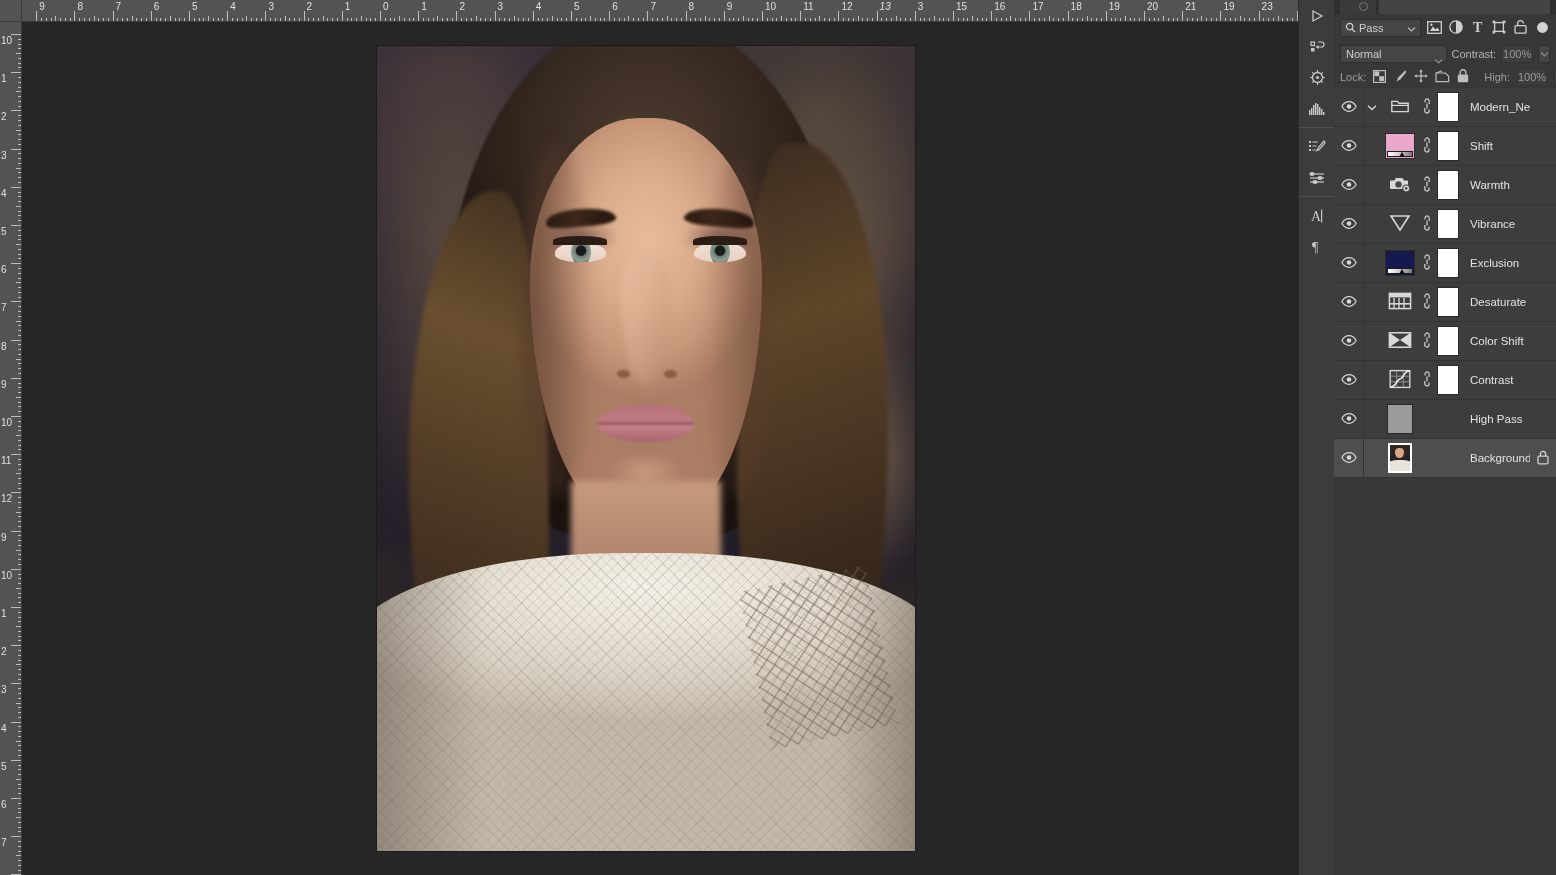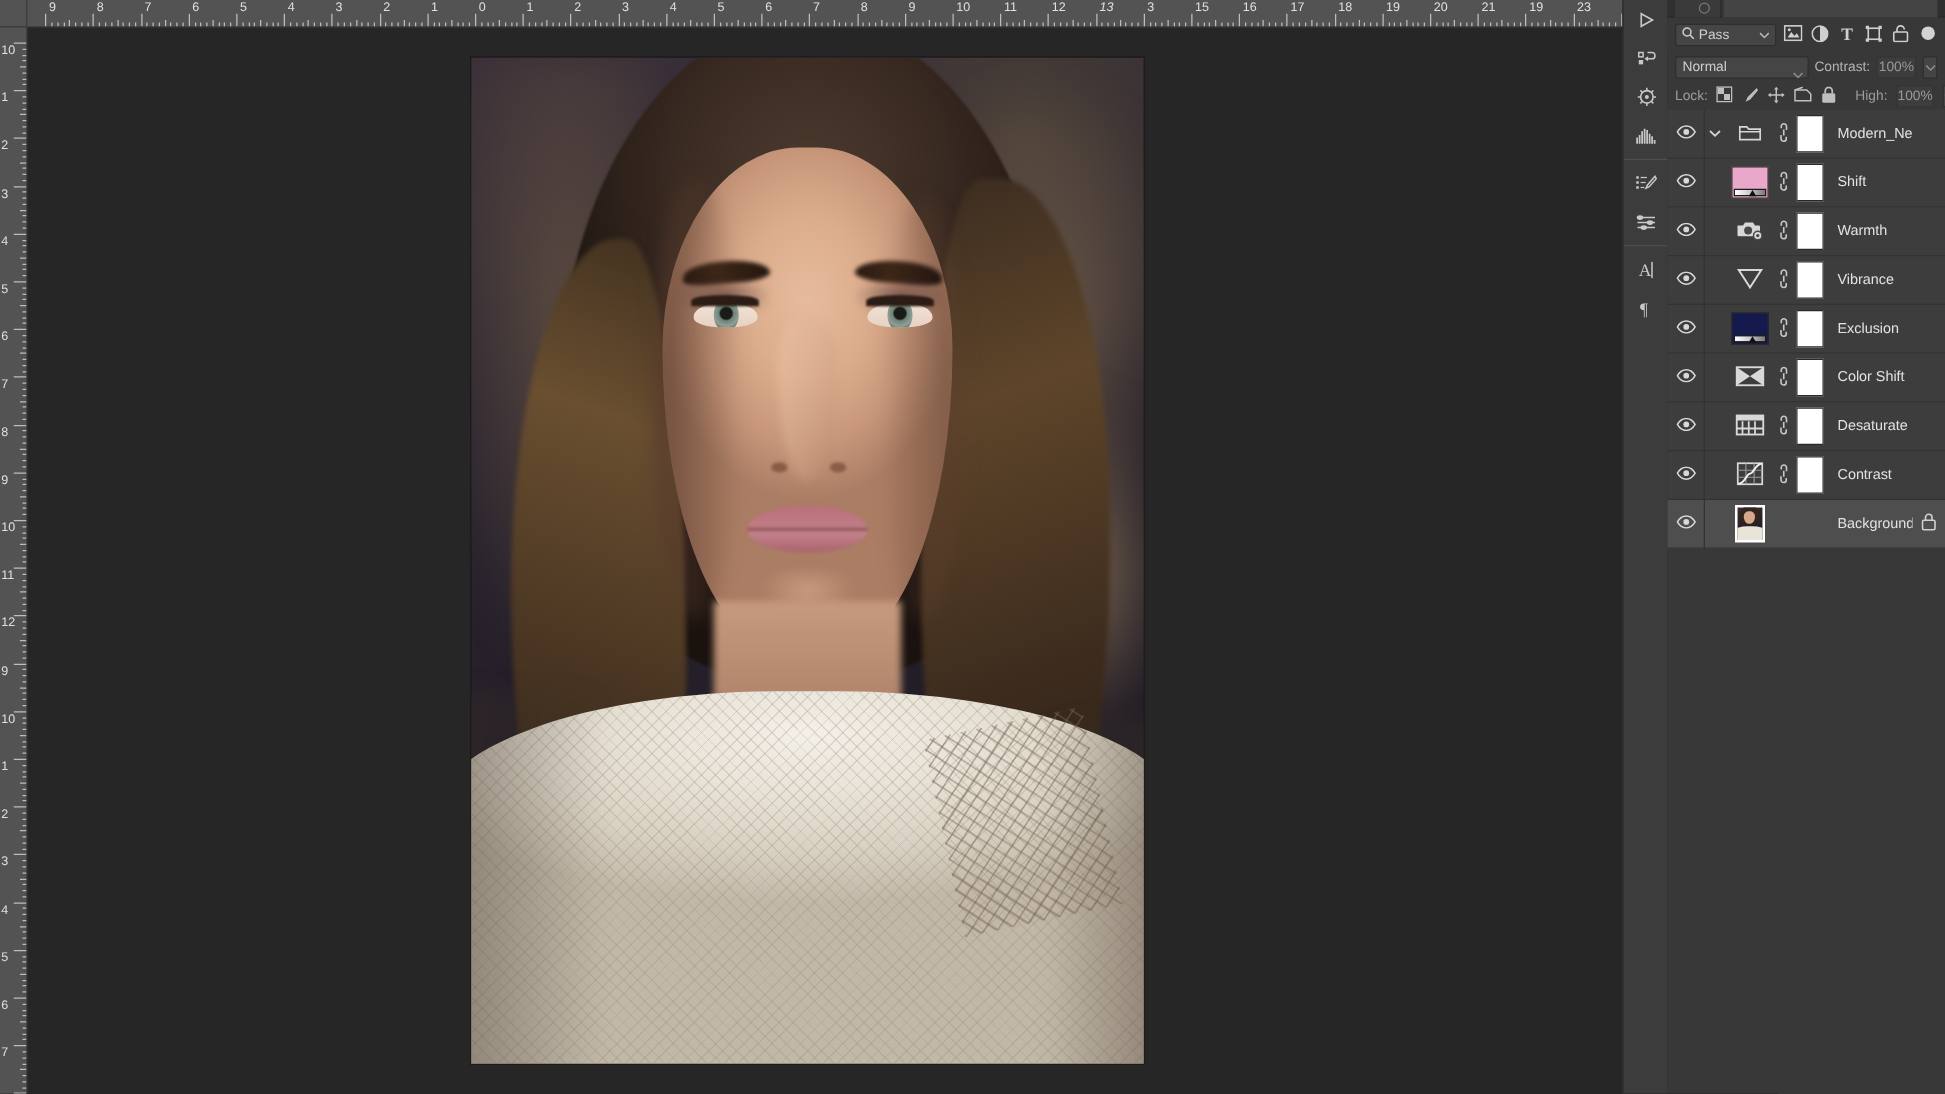--- a/index.html
+++ b/index.html
@@ -1324,48 +1324,20 @@
         <div class="layer">
           <div class="eye-cell">
             <span><svg width="16" height="11" viewBox="0 0 16 11">
                 <path d="M0.9 5.5 C3.2 1.4 6 0.7 8 0.7 C10 0.7 12.8 1.4 15.1 5.5 C12.8 9.6 10 10.3 8 10.3 C6 10.3 3.2 9.6 0.9 5.5 Z" fill="none" stroke="#d8d8d8" stroke-width="1.2"></path>
                 <circle cx="8" cy="5.5" r="2.3" fill="#d8d8d8"></circle>
               </svg></span>
           </div>
           <div class="disc-cell"></div>
           <div class="thumb-cell">
             <span><svg width="24" height="20" viewBox="0 0 24 20">
-                <rect x="1.4" y="2.8" width="21.2" height="14.4" fill="none" stroke="#d8d8d8" stroke-width="1.5"></rect>
-                <polygon points="1.4,2.8 12,10 1.4,17.2" fill="#d8d8d8"></polygon>
-                <polygon points="22.6,2.8 12,10 22.6,17.2" fill="#d8d8d8"></polygon>
-              </svg></span>
-          </div>
-          <div class="link-cell">
-            <span><svg width="10" height="16" viewBox="0 0 10 16">
-                <path d="M3 4.6 V3.1 a2.1 2.1 0 0 1 4.2 0 V6" fill="none" stroke="#c6c6c6" stroke-width="1.3"></path>
-                <path d="M7 11.4 V12.9 a2.1 2.1 0 0 1 -4.2 0 V10" fill="none" stroke="#c6c6c6" stroke-width="1.3"></path>
-                <line x1="5" y1="5.6" x2="5" y2="10.4" stroke="#c6c6c6" stroke-width="1.3"></line>
-              </svg></span>
-          </div>
-          <div class="mask-cell">
-            <div class="mask"></div>
-          </div>
-          <div class="layer-name">Color Shift</div>
-          <div class="lock-cell"></div>
-        </div>
-        <div class="layer">
-          <div class="eye-cell">
-            <span><svg width="16" height="11" viewBox="0 0 16 11">
-                <path d="M0.9 5.5 C3.2 1.4 6 0.7 8 0.7 C10 0.7 12.8 1.4 15.1 5.5 C12.8 9.6 10 10.3 8 10.3 C6 10.3 3.2 9.6 0.9 5.5 Z" fill="none" stroke="#d8d8d8" stroke-width="1.2"></path>
-                <circle cx="8" cy="5.5" r="2.3" fill="#d8d8d8"></circle>
-              </svg></span>
-          </div>
-          <div class="disc-cell"></div>
-          <div class="thumb-cell">
-            <span><svg width="24" height="20" viewBox="0 0 24 20">
                 <rect x="1.4" y="2.4" width="21.2" height="15.2" fill="none" stroke="#d8d8d8" stroke-width="1.5"></rect>
                 <rect x="1.4" y="2.4" width="21.2" height="4" fill="#d8d8d8"></rect>
                 <g stroke="#d8d8d8" stroke-width="1.4">
                   <line x1="6" y1="7" x2="6" y2="17.6"></line>
                   <line x1="11" y1="7" x2="11" y2="17.6"></line>
                   <line x1="16" y1="7" x2="16" y2="17.6"></line>
                 </g>
                 <rect x="1.4" y="12" width="21.2" height="1.6" fill="#d8d8d8"></rect>
               </svg></span>
           </div>
@@ -1373,20 +1345,48 @@
             <span><svg width="10" height="16" viewBox="0 0 10 16">
                 <path d="M3 4.6 V3.1 a2.1 2.1 0 0 1 4.2 0 V6" fill="none" stroke="#c6c6c6" stroke-width="1.3"></path>
                 <path d="M7 11.4 V12.9 a2.1 2.1 0 0 1 -4.2 0 V10" fill="none" stroke="#c6c6c6" stroke-width="1.3"></path>
                 <line x1="5" y1="5.6" x2="5" y2="10.4" stroke="#c6c6c6" stroke-width="1.3"></line>
               </svg></span>
           </div>
           <div class="mask-cell">
             <div class="mask"></div>
           </div>
           <div class="layer-name">Desaturate</div>
+          <div class="lock-cell"></div>
+        </div>
+        <div class="layer">
+          <div class="eye-cell">
+            <span><svg width="16" height="11" viewBox="0 0 16 11">
+                <path d="M0.9 5.5 C3.2 1.4 6 0.7 8 0.7 C10 0.7 12.8 1.4 15.1 5.5 C12.8 9.6 10 10.3 8 10.3 C6 10.3 3.2 9.6 0.9 5.5 Z" fill="none" stroke="#d8d8d8" stroke-width="1.2"></path>
+                <circle cx="8" cy="5.5" r="2.3" fill="#d8d8d8"></circle>
+              </svg></span>
+          </div>
+          <div class="disc-cell"></div>
+          <div class="thumb-cell">
+            <span><svg width="24" height="20" viewBox="0 0 24 20">
+                <rect x="1.4" y="2.8" width="21.2" height="14.4" fill="none" stroke="#d8d8d8" stroke-width="1.5"></rect>
+                <polygon points="1.4,2.8 12,10 1.4,17.2" fill="#d8d8d8"></polygon>
+                <polygon points="22.6,2.8 12,10 22.6,17.2" fill="#d8d8d8"></polygon>
+              </svg></span>
+          </div>
+          <div class="link-cell">
+            <span><svg width="10" height="16" viewBox="0 0 10 16">
+                <path d="M3 4.6 V3.1 a2.1 2.1 0 0 1 4.2 0 V6" fill="none" stroke="#c6c6c6" stroke-width="1.3"></path>
+                <path d="M7 11.4 V12.9 a2.1 2.1 0 0 1 -4.2 0 V10" fill="none" stroke="#c6c6c6" stroke-width="1.3"></path>
+                <line x1="5" y1="5.6" x2="5" y2="10.4" stroke="#c6c6c6" stroke-width="1.3"></line>
+              </svg></span>
+          </div>
+          <div class="mask-cell">
+            <div class="mask"></div>
+          </div>
+          <div class="layer-name">Color Shift</div>
           <div class="lock-cell"></div>
         </div>
         <div class="layer">
           <div class="eye-cell">
             <span><svg width="16" height="11" viewBox="0 0 16 11">
                 <path d="M0.9 5.5 C3.2 1.4 6 0.7 8 0.7 C10 0.7 12.8 1.4 15.1 5.5 C12.8 9.6 10 10.3 8 10.3 C6 10.3 3.2 9.6 0.9 5.5 Z" fill="none" stroke="#d8d8d8" stroke-width="1.2"></path>
                 <circle cx="8" cy="5.5" r="2.3" fill="#d8d8d8"></circle>
               </svg></span>
           </div>
           <div class="disc-cell"></div>
@@ -1408,20 +1408,36 @@
                 <path d="M7 11.4 V12.9 a2.1 2.1 0 0 1 -4.2 0 V10" fill="none" stroke="#c6c6c6" stroke-width="1.3"></path>
                 <line x1="5" y1="5.6" x2="5" y2="10.4" stroke="#c6c6c6" stroke-width="1.3"></line>
               </svg></span>
           </div>
           <div class="mask-cell">
             <div class="mask"></div>
           </div>
           <div class="layer-name">Contrast</div>
           <div class="lock-cell"></div>
         </div>
+        <div class="layer">
+          <div class="eye-cell">
+            <span><svg width="16" height="11" viewBox="0 0 16 11">
+                <path d="M0.9 5.5 C3.2 1.4 6 0.7 8 0.7 C10 0.7 12.8 1.4 15.1 5.5 C12.8 9.6 10 10.3 8 10.3 C6 10.3 3.2 9.6 0.9 5.5 Z" fill="none" stroke="#d8d8d8" stroke-width="1.2"></path>
+                <circle cx="8" cy="5.5" r="2.3" fill="#d8d8d8"></circle>
+              </svg></span>
+          </div>
+          <div class="disc-cell"></div>
+          <div class="thumb-cell">
+            <div class="thumb-gray" style="background: rgb(154, 154, 154);"></div>
+          </div>
+          <div class="link-cell"></div>
+          <div class="mask-cell"></div>
+          <div class="layer-name">High Pass</div>
+          <div class="lock-cell"></div>
+        </div>
         <div class="layer selected">
           <div class="eye-cell">
             <span><svg width="16" height="11" viewBox="0 0 16 11">
                 <path d="M0.9 5.5 C3.2 1.4 6 0.7 8 0.7 C10 0.7 12.8 1.4 15.1 5.5 C12.8 9.6 10 10.3 8 10.3 C6 10.3 3.2 9.6 0.9 5.5 Z" fill="none" stroke="#d8d8d8" stroke-width="1.2"></path>
                 <circle cx="8" cy="5.5" r="2.3" fill="#d8d8d8"></circle>
               </svg></span>
           </div>
           <div class="disc-cell"></div>
           <div class="thumb-cell">
             <div class="thumb-photo">

